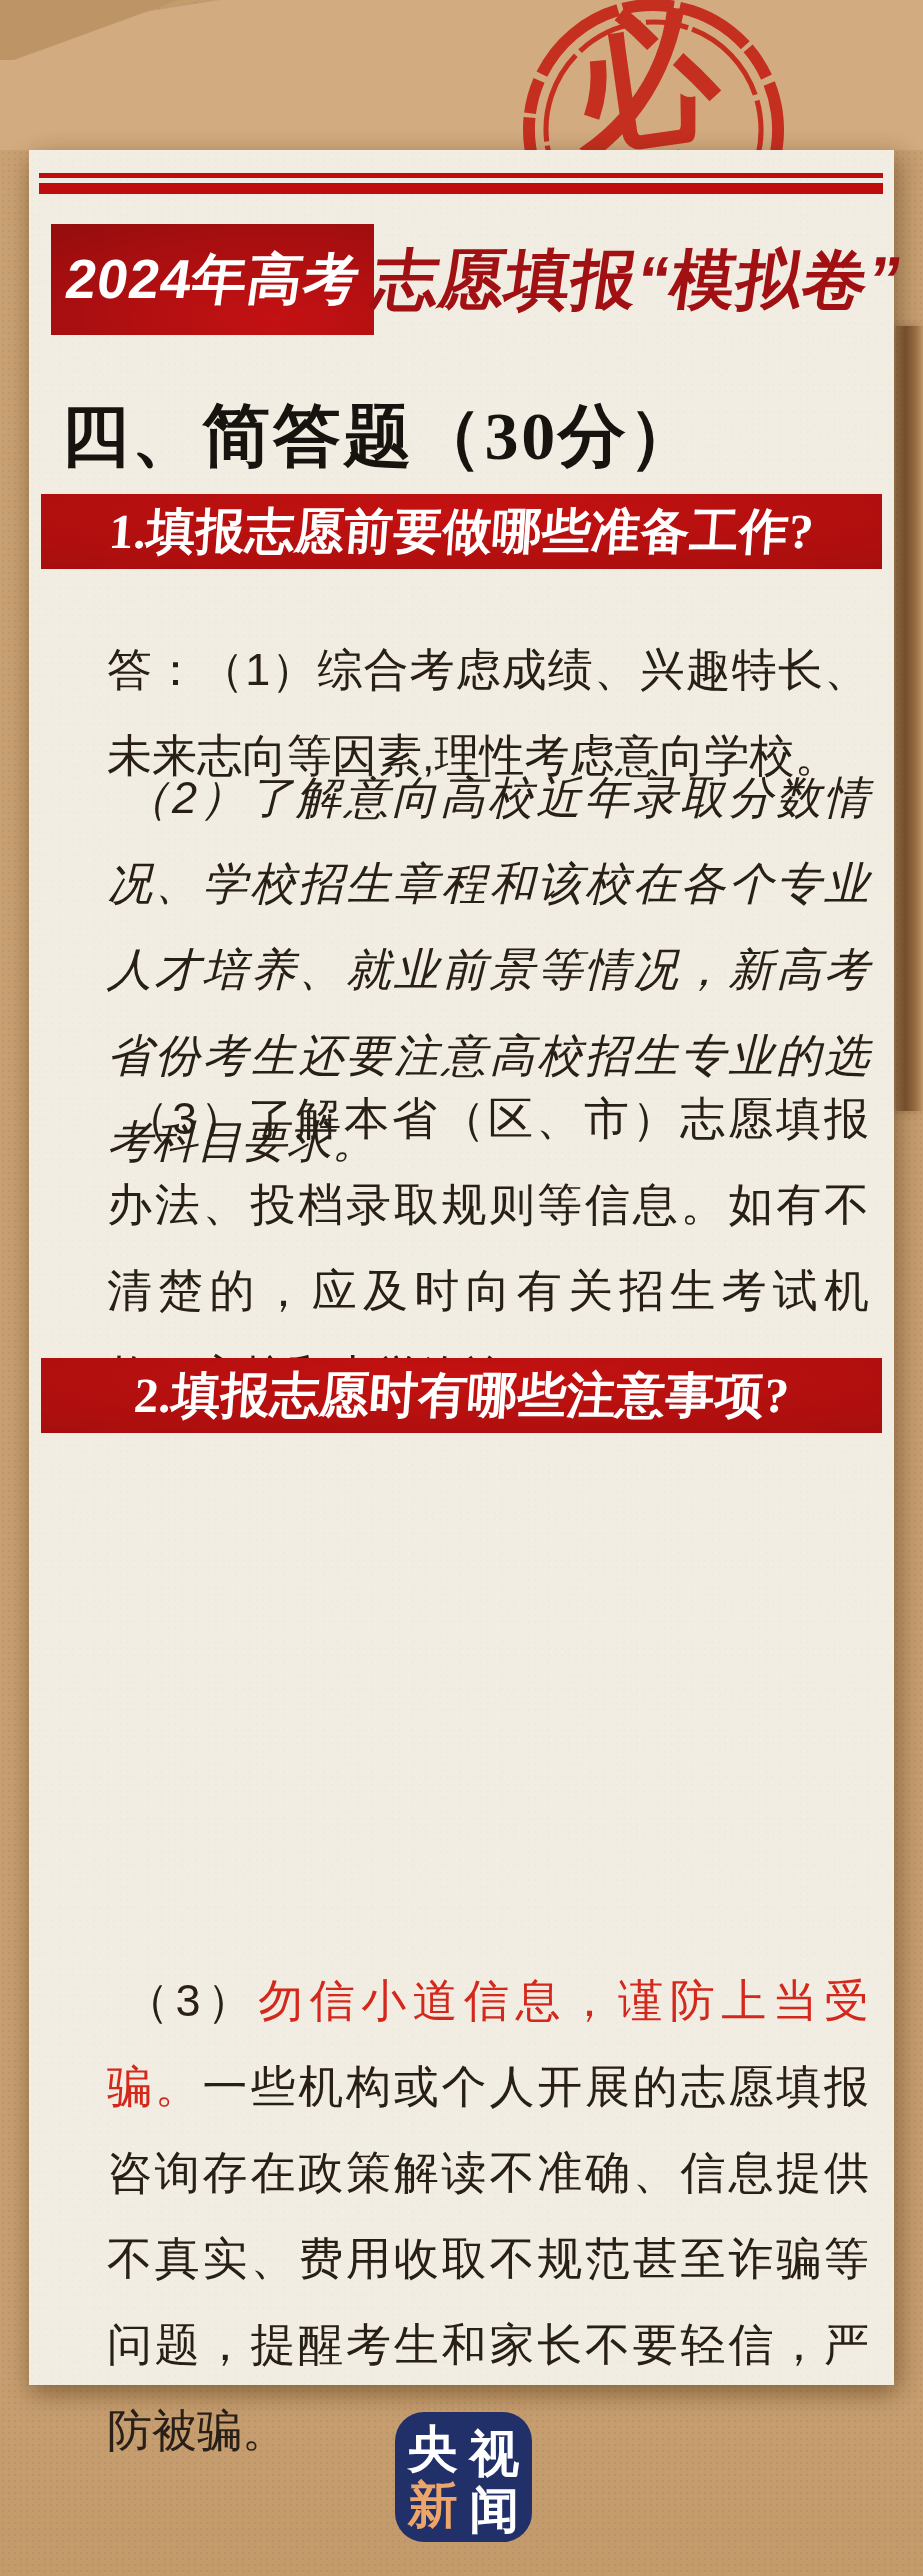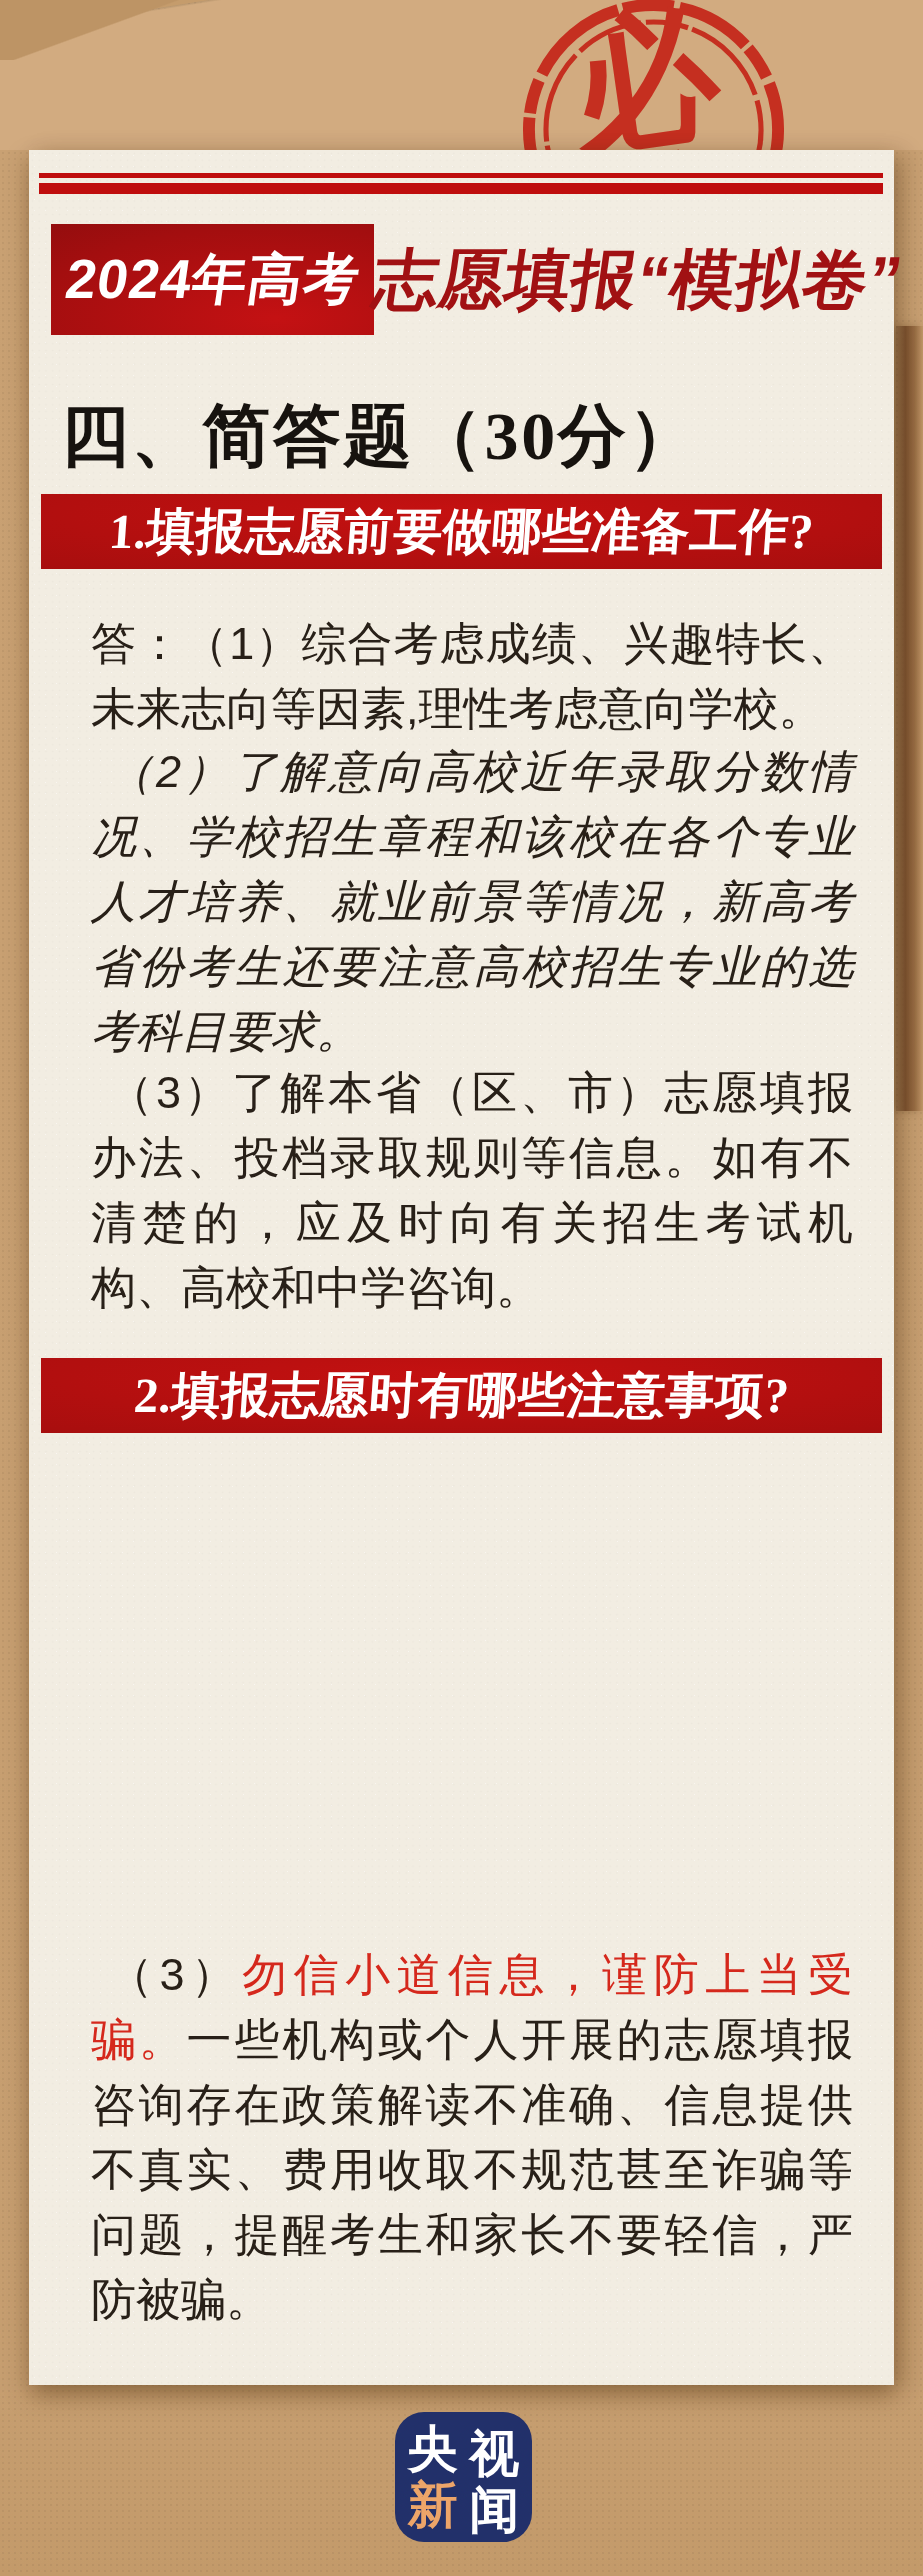--- a/index.html
+++ b/index.html
@@ -44,22 +44,22 @@
   .heading{position:absolute;top:241px;left:32px;
     font-family:"Liberation Serif",serif;font-weight:bold;font-size:68px;
     color:#17130f;letter-spacing:2.6px;white-space:nowrap;}
   .banner{position:absolute;left:12px;width:841px;height:75px;
     background:radial-gradient(130% 170% at 50% 25%, #c51111 0%, #a90e0e 55%, #7c0909 100%);
     display:flex;align-items:center;justify-content:center;}
   .banner span{color:#ffffff;font-family:"Liberation Serif",serif;font-weight:bold;
     font-size:49px;transform:skewX(-4deg);white-space:nowrap;letter-spacing:0.4px;}
   .banner1{top:344px;}
   .banner2{top:1208px;}
-  .body{position:absolute;left:62px;width:762px;margin:0;
-    font-size:45px;line-height:65px;color:#282018;letter-spacing:0px;text-align:justify;}
+  .body{position:absolute;left:62px;width:762px;margin:16px;
+    font-size:45px;line-height:86px;color:#282018;letter-spacing:0px;text-align:justify;}
   .indent{text-indent:17px;}
   .red{color:#d5281c;}
   .p1{top:461px;} .p2{top:589px;font-style:italic;} .p3{top:910px;}
   .p4{top:1324px;} .p5{top:1551px;} .p6{top:1792px;}
   
   .logo{position:absolute;left:395px;top:2412px;width:137px;height:130px;
     background:#22306a;border-radius:29px;display:grid;
     grid-template-columns:1fr 1fr;grid-template-rows:1fr 1fr;
     place-items:center;padding:8.5px 6.8px;box-sizing:border-box;}
   .logo span{color:#ffffff;font-size:50px;font-weight:bold;line-height:1;}

